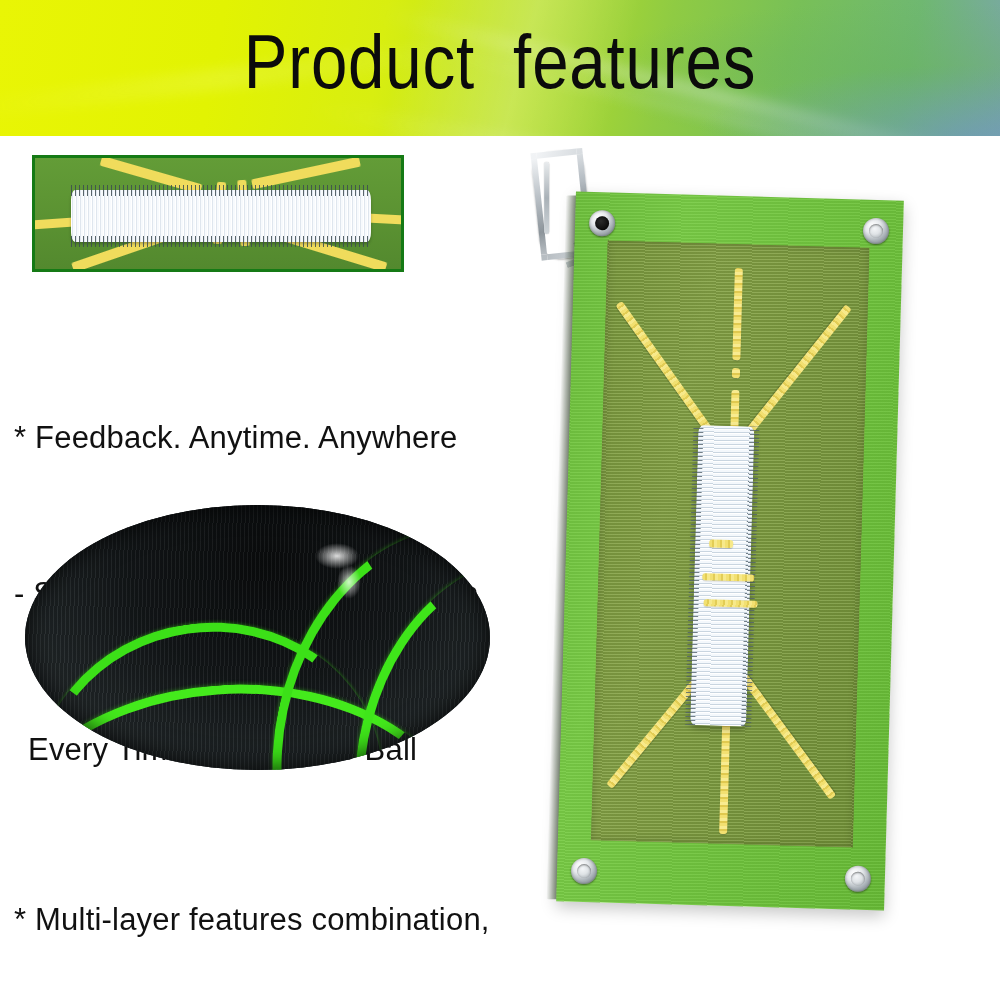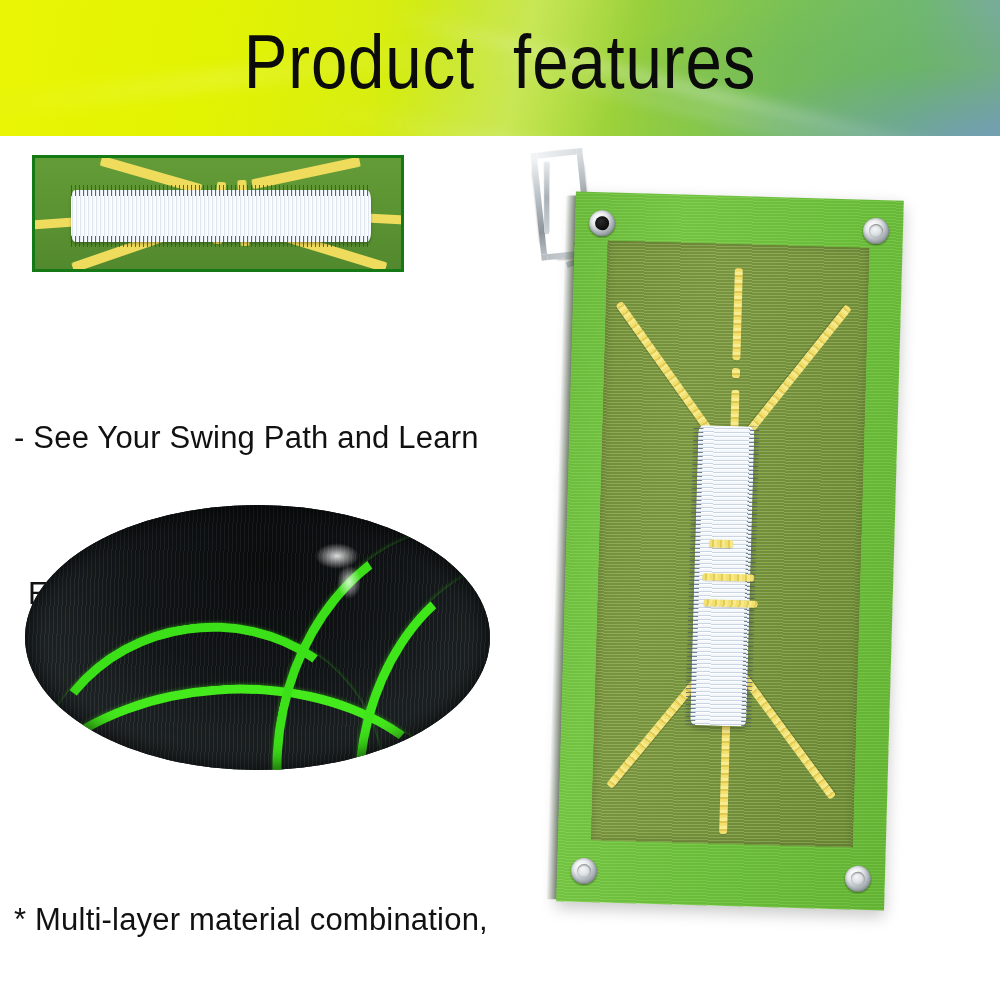--- a/index.html
+++ b/index.html
@@ -377,38 +377,39 @@
     <div class="yl up-l"></div>
     <div class="yl up-r"></div>
     <div class="yl dn-l"></div>
     <div class="yl dn-r"></div>
     <div class="yl vert1"></div>
     <div class="yl vert2"></div>
     <div class="white-strip"></div>
   </div>
 
   <div class="features block-1">
+    <span class="line">* Feedback. Anytime. Anywhere</span>
     <span class="line">- See Your Swing Path and Learn</span>
     <span class="line indent">Every Time You Hit The Ball</span>
   </div>
 
   <div class="inset-ellipse">
     <div class="base"></div>
     <div class="bristle"></div>
     <div class="stripe s1"></div>
     <div class="stripe s2"></div>
     <div class="stripe s3"></div>
     <div class="stripe s4"></div>
     <div class="hotspot"></div>
     <div class="hotspot2"></div>
     <div class="rim"></div>
   </div>
 
   <div class="features block-2">
-    <span class="line">* Multi-layer material combination,</span>
+    <span class="line">* Multi-layer features combination,</span>
     
     
   </div>
 
   <div class="carabiner">
     <div class="loop"></div>
     <div class="gate"></div>
     <div class="tip"></div>
   </div>
 

